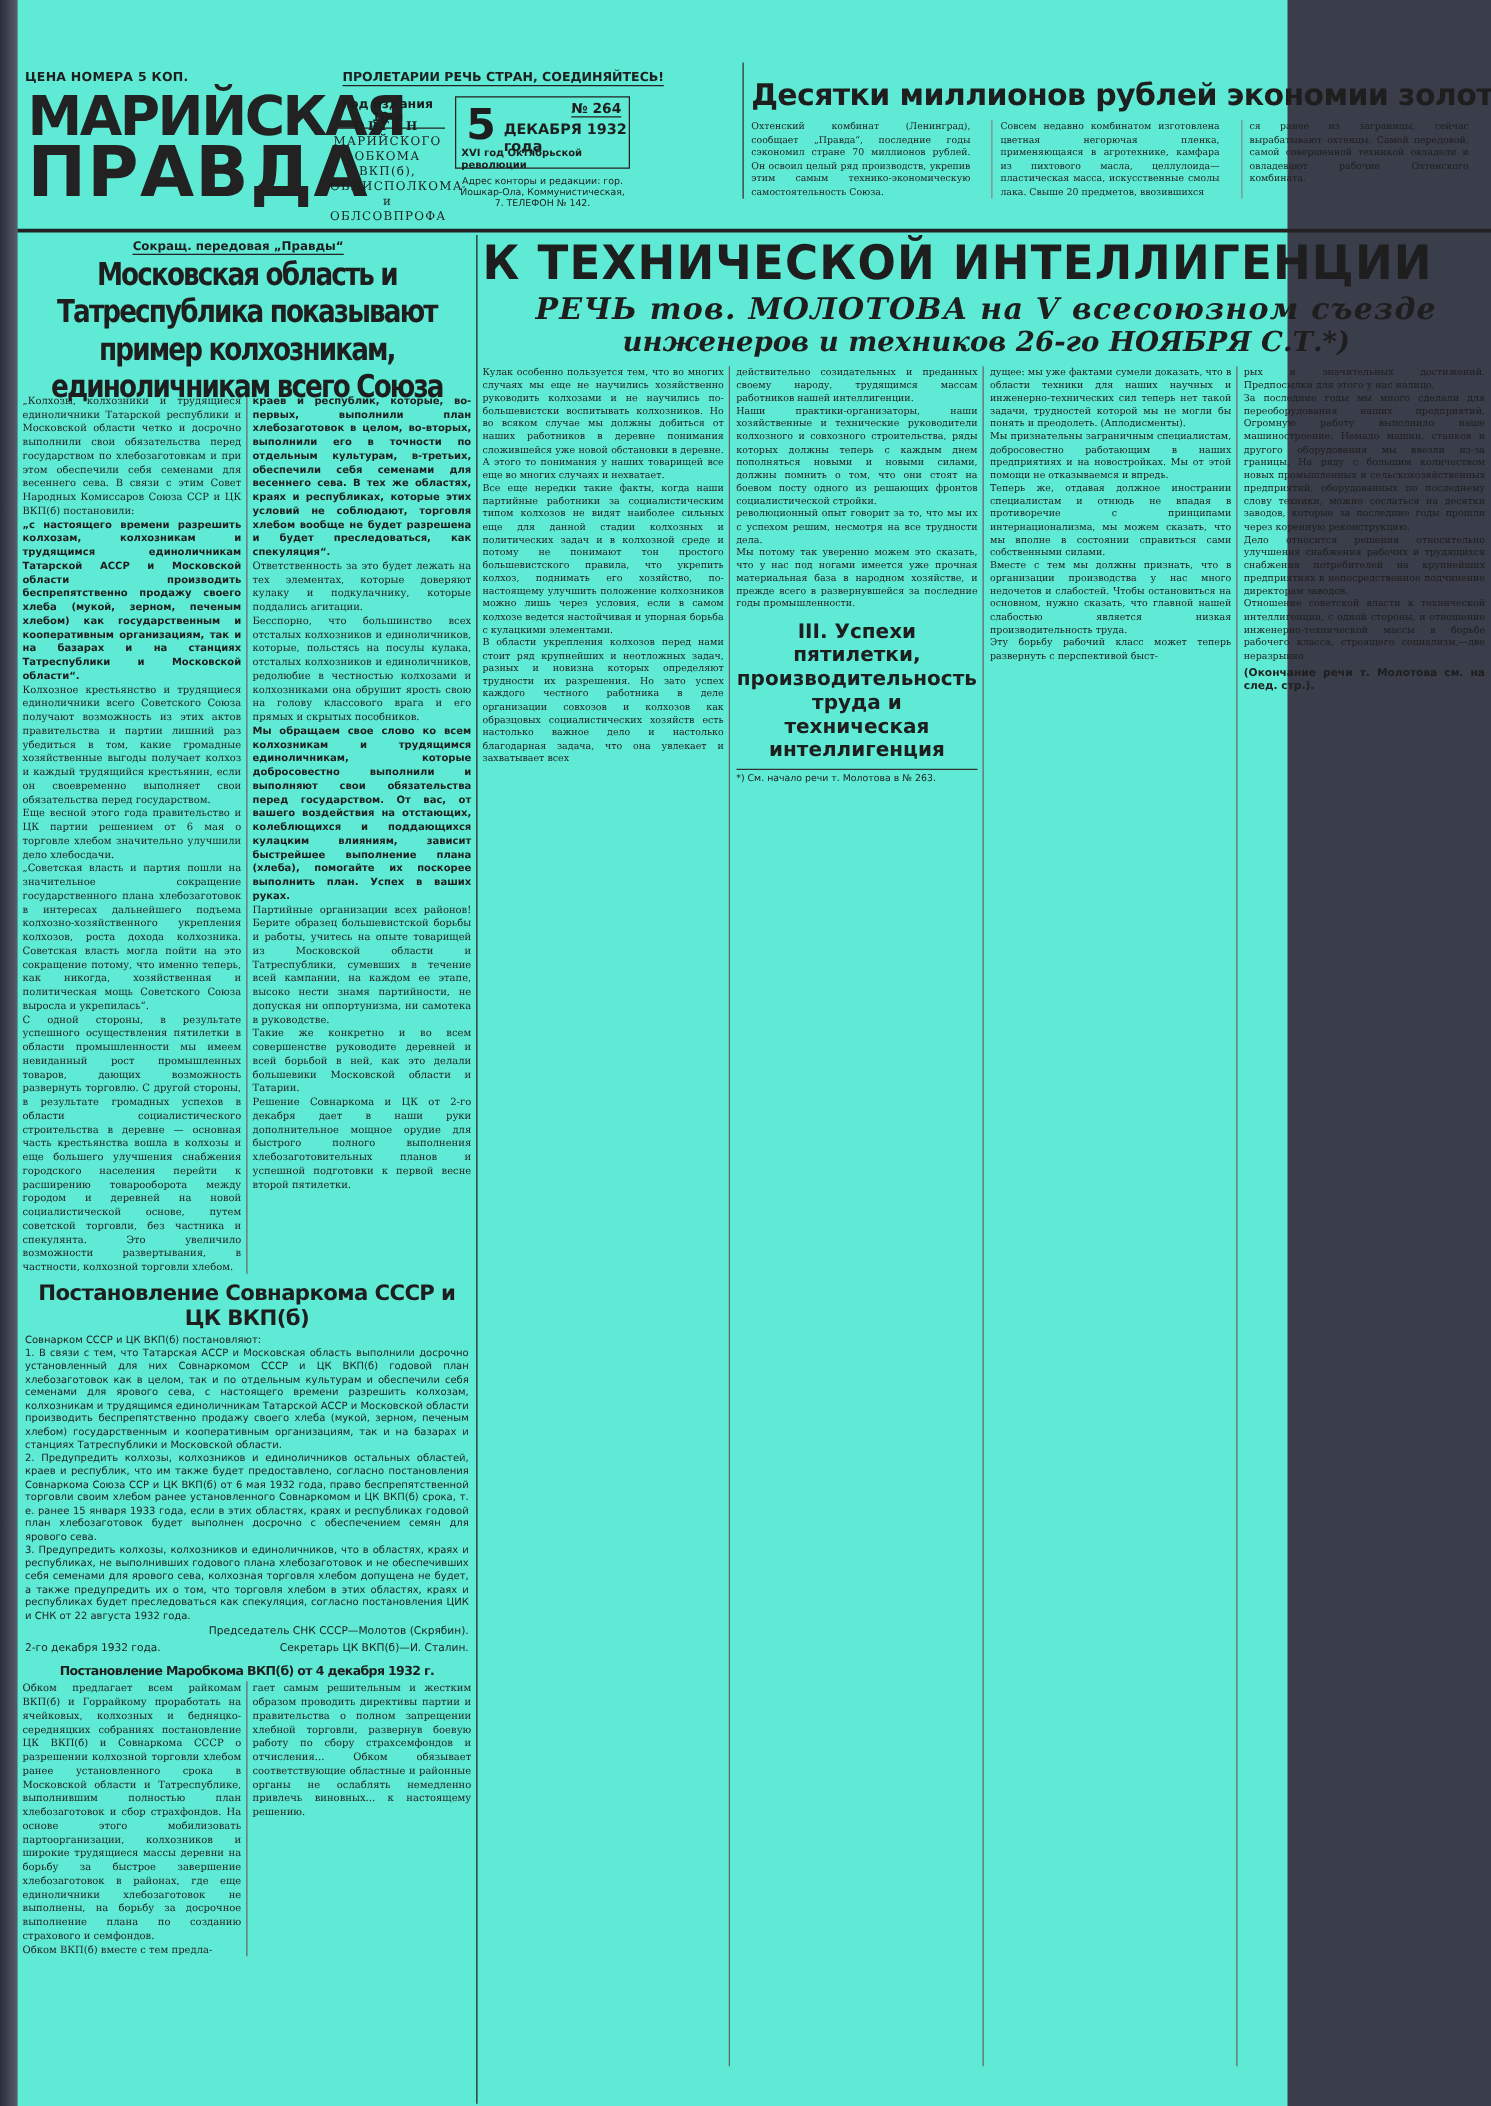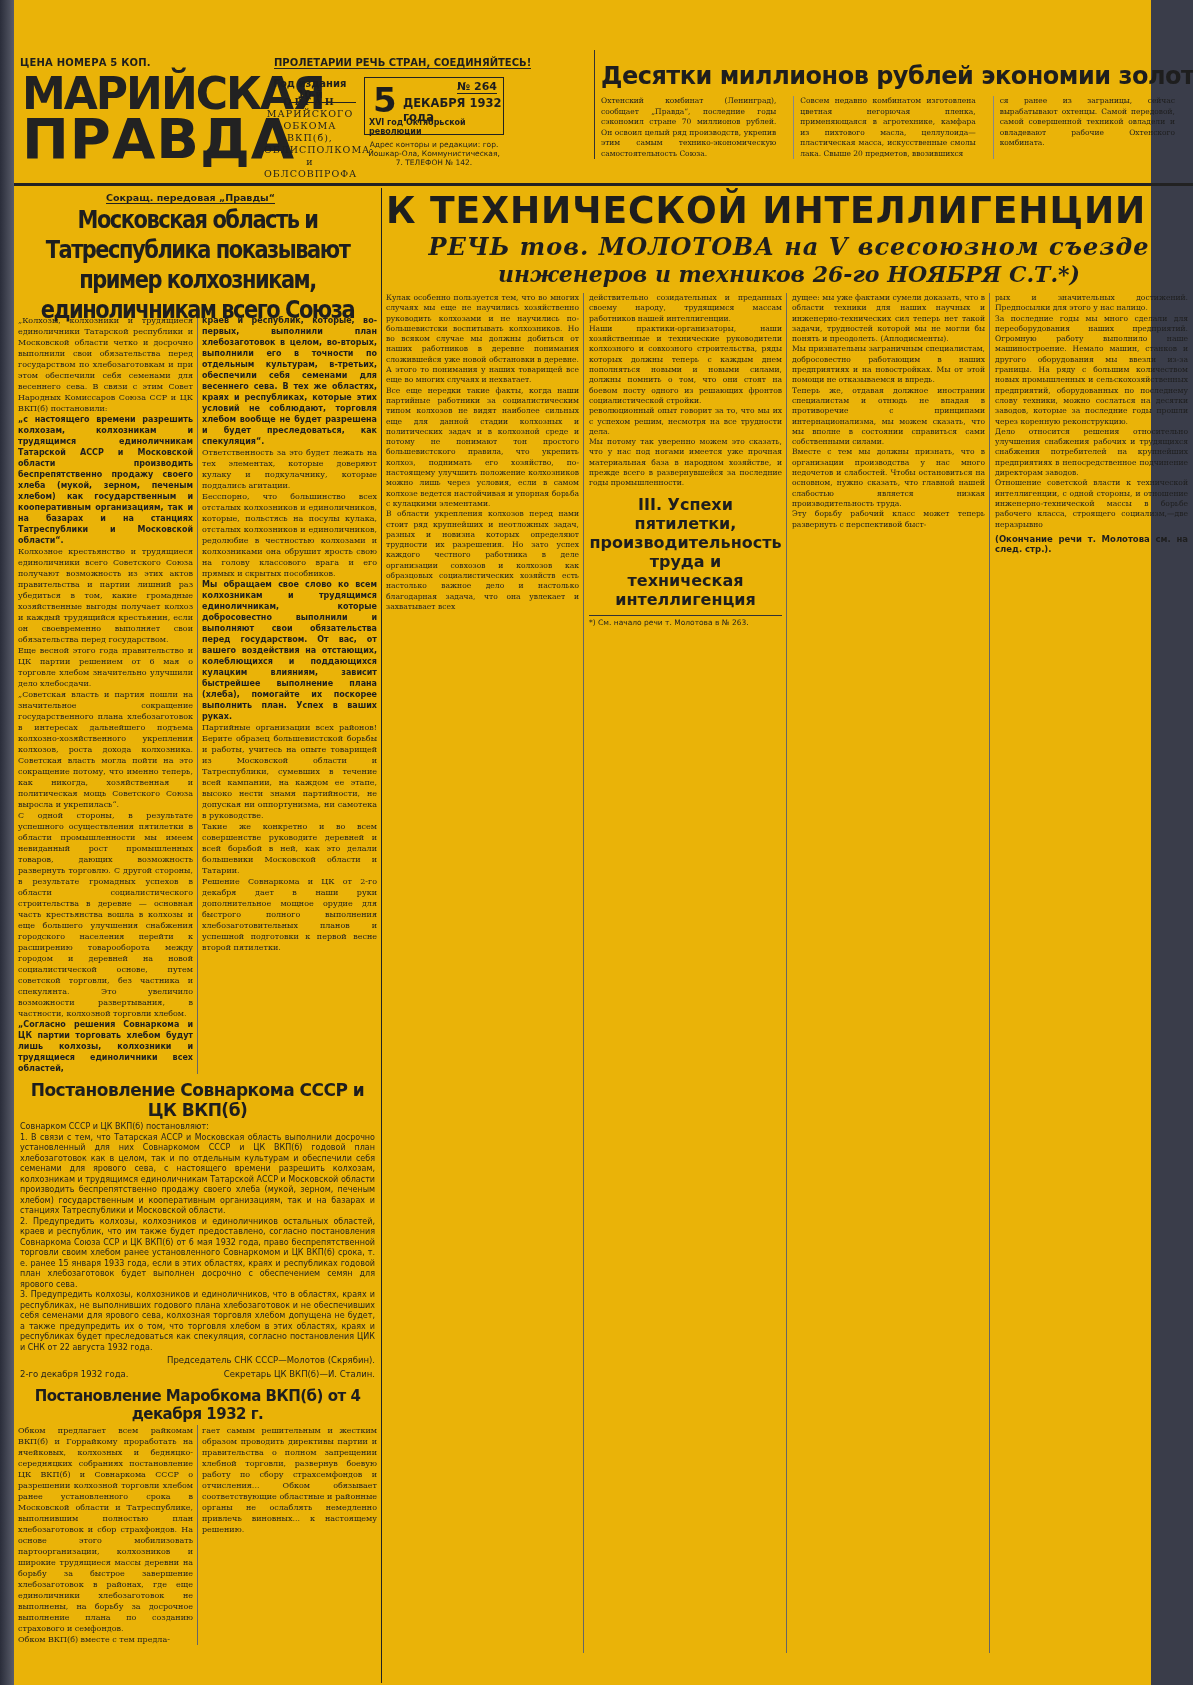--- a/index.html
+++ b/index.html
@@ -1,17 +1,17 @@
 <!DOCTYPE html>
 <html><head>
 <meta charset="utf-8">
 <style>
 *{box-sizing:border-box;margin:0;padding:0}
 body{width:1193px;height:1685px;background:#3a3d4a;overflow:hidden;font-family:"DejaVu Serif",serif;}
-.page{position:absolute;left:14px;top:0;width:1137px;height:1685px;background:#eab308;color:#1e1e1e;}
+.page{position:absolute;left:14px;top:0;width:1016px;height:1685px;background:#5eead4;color:#1e1e1e;}
 .spine{position:absolute;left:0;top:0;width:14px;height:1685px;background:linear-gradient(90deg,#2a2d3a,#5a5d6a);}
 .mast{position:absolute;top:50px;left:0;width:1179px;height:135px;}
 .price{position:absolute;left:6px;top:7px;font:bold 10px "DejaVu Sans",sans-serif;letter-spacing:.2px;}
 .slogan{position:absolute;left:260px;top:7px;font:bold 10px "DejaVu Sans",sans-serif;border-bottom:1px solid #222;}
 .logo{position:absolute;left:8px;top:24px;width:240px;font:900 44px/40px "DejaVu Sans",sans-serif;letter-spacing:-2px;color:#222;}
 .logo .l2{font-size:56px;line-height:50px;letter-spacing:1px;}
 .year{position:absolute;left:250px;top:28px;width:92px;font:bold 10px "DejaVu Sans",sans-serif;text-align:center;border-bottom:1px solid #222;padding-bottom:2px;}
 .organ{position:absolute;left:250px;top:46px;width:92px;text-align:center;font:9.5px/12px "DejaVu Serif",serif;letter-spacing:1px;}
 .organ b{display:block;font-weight:bold;letter-spacing:3px}
 .datebox{position:absolute;left:350px;top:27px;width:140px;height:58px;border:1.5px solid #222;}
@@ -90,21 +90,20 @@
     <div class="abbr"><span>Сокращ. передовая „Правды“</span></div>
     <div class="lhead">Московская область и Татреспублика показывают пример колхозникам, единоличникам всего Союза</div>
     <div class="twocol">
       <div class="c">
         <p>„Колхозы, колхозники и трудящиеся единоличники Татарской республики и Московской области четко и досрочно выполнили свои обязательства перед государством по хлебозаготовкам и при этом обеспечили себя семенами для весеннего сева. В связи с этим Совет Народных Комиссаров Союза ССР и ЦК ВКП(б) постановили:</p>
         <p class="b">„с настоящего времени разрешить колхозам, колхозникам и трудящимся единоличникам Татарской АССР и Московской области производить беспрепятственно продажу своего хлеба (мукой, зерном, печеным хлебом) как государственным и кооперативным организациям, так и на базарах и на станциях Татреспублики и Московской области“.</p>
         <p>Колхозное крестьянство и трудящиеся единоличники всего Советского Союза получают возможность из этих актов правительства и партии лишний раз убедиться в том, какие громадные хозяйственные выгоды получает колхоз и каждый трудящийся крестьянин, если он своевременно выполняет свои обязательства перед государством.</p>
         <p>Еще весной этого года правительство и ЦК партии решением от 6 мая о торговле хлебом значительно улучшили дело хлебосдачи.</p>
         <p>„Советская власть и партия пошли на значительное сокращение государственного плана хлебозаготовок в интересах дальнейшего подъема колхозно-хозяйственного укрепления колхозов, роста дохода колхозника. Советская власть могла пойти на это сокращение потому, что именно теперь, как никогда, хозяйственная и политическая мощь Советского Союза выросла и укрепилась“.</p>
         <p>С одной стороны, в результате успешного осуществления пятилетки в области промышленности мы имеем невиданный рост промышленных товаров, дающих возможность развернуть торговлю. С другой стороны, в результате громадных успехов в области социалистического строительства в деревне — основная часть крестьянства вошла в колхозы и еще большего улучшения снабжения городского населения перейти к расширению товарооборота между городом и деревней на новой социалистической основе, путем советской торговли, без частника и спекулянта. Это увеличило возможности развертывания, в частности, колхозной торговли хлебом.</p>
-        <p class="b">„Согласно решения Совнаркома и ЦК партии торговать хлебом будут лишь колхозы, колхозники и трудящиеся единоличники всех областей,</p>
       </div>
       <div class="c">
         <p class="b">краев и республик, которые, во-первых, выполнили план хлебозаготовок в целом, во-вторых, выполнили его в точности по отдельным культурам, в-третьих, обеспечили себя семенами для весеннего сева. В тех же областях, краях и республиках, которые этих условий не соблюдают, торговля хлебом вообще не будет разрешена и будет преследоваться, как спекуляция“.</p>
         <p>Ответственность за это будет лежать на тех элементах, которые доверяют кулаку и подкулачнику, которые поддались агитации.</p>
         <p>Бесспорно, что большинство всех отсталых колхозников и единоличников, которые, польстясь на посулы кулака, отсталых колхозников и единоличников, редолюбие в честностью колхозами и колхозниками она обрушит ярость свою на голову классового врага и его прямых и скрытых пособников.</p>
         <p class="b">Мы обращаем свое слово ко всем колхозникам и трудящимся единоличникам, которые добросовестно выполнили и выполняют свои обязательства перед государством. От вас, от вашего воздействия на отстающих, колеблющихся и поддающихся кулацким влияниям, зависит быстрейшее выполнение плана (хлеба), помогайте их поскорее выполнить план. Успех в ваших руках.</p>
         <p>Партийные организации всех районов! Берите образец большевистской борьбы и работы, учитесь на опыте товарищей из Московской области и Татреспублики, сумевших в течение всей кампании, на каждом ее этапе, высоко нести знамя партийности, не допуская ни оппортунизма, ни самотека в руководстве.</p>
         <p>Такие же конкретно и во всем совершенстве руководите деревней и всей борьбой в ней, как это делали большевики Московской области и Татарии.</p>
         <p>Решение Совнаркома и ЦК от 2-го декабря дает в наши руки дополнительное мощное орудие для быстрого полного выполнения хлебозаготовительных планов и успешной подготовки к первой весне второй пятилетки.</p>
       </div>
@@ -117,21 +116,21 @@
       <p>2. Предупредить колхозы, колхозников и единоличников остальных областей, краев и республик, что им также будет предоставлено, согласно постановления Совнаркома Союза ССР и ЦК ВКП(б) от 6 мая 1932 года, право беспрепятственной торговли своим хлебом ранее установленного Совнаркомом и ЦК ВКП(б) срока, т. е. ранее 15 января 1933 года, если в этих областях, краях и республиках годовой план хлебозаготовок будет выполнен досрочно с обеспечением семян для ярового сева.</p>
       <p>3. Предупредить колхозы, колхозников и единоличников, что в областях, краях и республиках, не выполнивших годового плана хлебозаготовок и не обеспечивших себя семенами для ярового сева, колхозная торговля хлебом допущена не будет, а также предупредить их о том, что торговля хлебом в этих областях, краях и республиках будет преследоваться как спекуляция, согласно постановления ЦИК и СНК от 22 августа 1932 года.</p>
       <div class="sig" style="text-align:right">Председатель СНК СССР—Молотов (Скрябин).</div>
       <div class="sig" style="display:flex;justify-content:space-between">
         <span>2-го декабря 1932 года.</span>
         <span>Секретарь ЦК ВКП(б)—И. Сталин.</span>
       </div>
     </div>
 
     <div class="dec">
-      <h3 style="font-size:15px">Постановление Маробкома ВКП(б) от 4 декабря 1932 г.</h3>
+      <h3 style="font-size:10px">Постановление Маробкома ВКП(б) от 4 декабря 1932 г.</h3>
       <div class="twocol" style="margin-top:2px">
         <div class="c">
           <p style="font:8px/11px 'DejaVu Serif',serif;padding:0">Обком предлагает всем райкомам ВКП(б) и Горрайкому проработать на ячейковых, колхозных и бедняцко-середняцких собраниях постановление ЦК ВКП(б) и Совнаркома СССР о разрешении колхозной торговли хлебом ранее установленного срока в Московской области и Татреспублике, выполнившим полностью план хлебозаготовок и сбор страхфондов. На основе этого мобилизовать партоорганизации, колхозников и широкие трудящиеся массы деревни на борьбу за быстрое завершение хлебозаготовок в районах, где еще единоличники хлебозаготовок не выполнены, на борьбу за досрочное выполнение плана по созданию страхового и семфондов.</p>
           <p style="font:8px/11px 'DejaVu Serif',serif;padding:0">Обком ВКП(б) вместе с тем предла-</p>
         </div>
         <div class="c">
           <p style="font:8px/11px 'DejaVu Serif',serif;padding:0">гает самым решительным и жестким образом проводить директивы партии и правительства о полном запрещении хлебной торговли, развернув боевую работу по сбору страхсемфондов и отчисления... Обком обязывает соответствующие областные и районные органы не ослаблять немедленно привлечь виновных... к настоящему решению.</p>
         </div>
       </div>
     </div>

